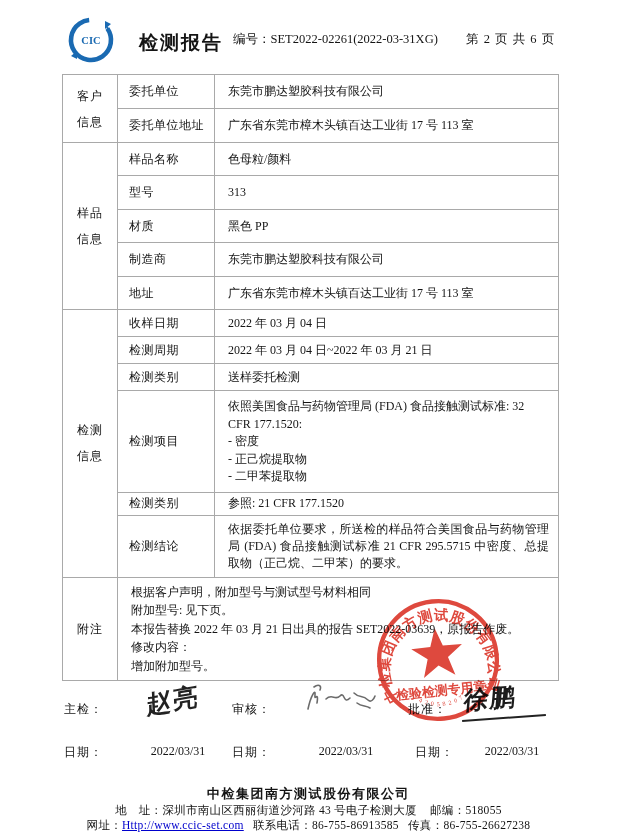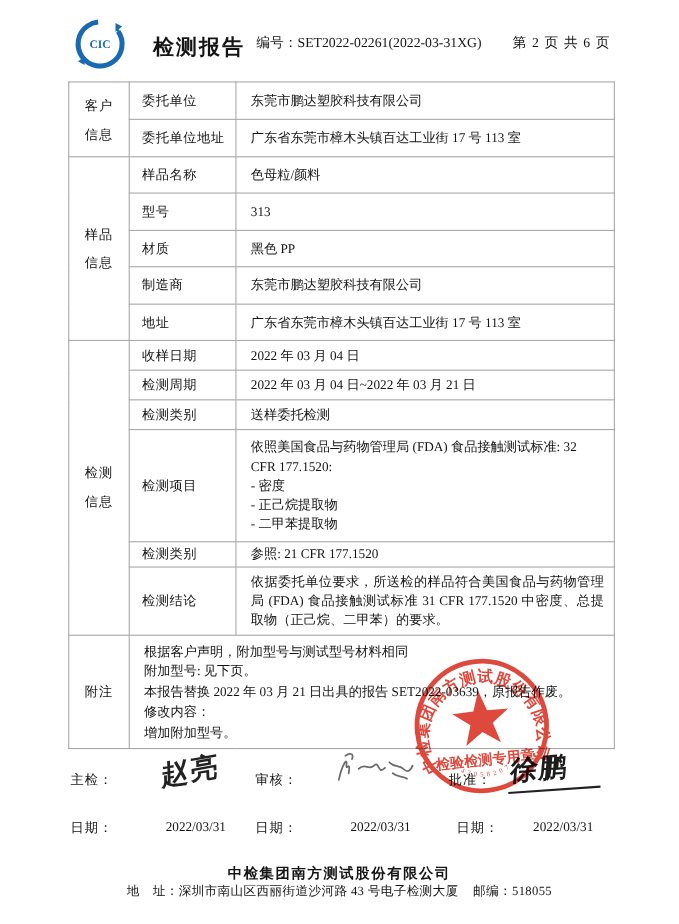--- a/index.html
+++ b/index.html
@@ -122,21 +122,21 @@
 - 密度
 - 正己烷提取物
 - 二甲苯提取物</td>
       </tr>
       <tr style="height:23px">
         <td class="lbl">检测类别</td>
         <td class="val">参照: 21 CFR 177.1520</td>
       </tr>
       <tr style="height:51px">
         <td class="lbl">检测结论</td>
-        <td class="just">依据委托单位要求，所送检的样品符合美国食品与药物管理局 (FDA) 食品接触测试标准 31 CFR 177.1520 中密度、总提取物（正己烷、二甲苯）的要求。</td>
+        <td class="just">依据委托单位要求，所送检的样品符合美国食品与药物管理局 (FDA) 食品接触测试标准 21 CFR 295.5715 中密度、总提取物（正己烷、二甲苯）的要求。</td>
       </tr>
       <tr style="height:92px">
         <td class="sec">附注</td>
         <td class="notes" colspan="2">根据客户声明，附加型号与测试型号材料相同
 附加型号: 见下页。
 本报告替换 2022 年 03 月 21 日出具的报告 SET2022-03639，原报告作废。
 修改内容：
 增加附加型号。</td>
       </tr>
     </tbody>
@@ -188,14 +188,19 @@
         <textPath href="#serialPath" startOffset="50%" text-anchor="middle">42058207</textPath>
       </text>
     </svg>
   </div>
 
   <div class="f-company">中检集团南方测试股份有限公司</div>
   <div class="f-line f1">
     <span>地　址：</span><span>深圳市南山区西丽街道沙河路 43 号电子检测大厦</span>
     <span style="margin-left:10px">邮编：</span><span>518055</span>
   </div>
+  <div class="f-line f2">
+    <span>网址：</span><a class="weblink" href="#">Http://www.ccic-set.com</a>
+    <span style="margin-left:6px">联系电话：</span><span>86-755-86913585</span>
+    <span style="margin-left:6px">传真：</span><span>86-755-26627238</span>
+  </div>
 
 </div>
 
 </body></html>

